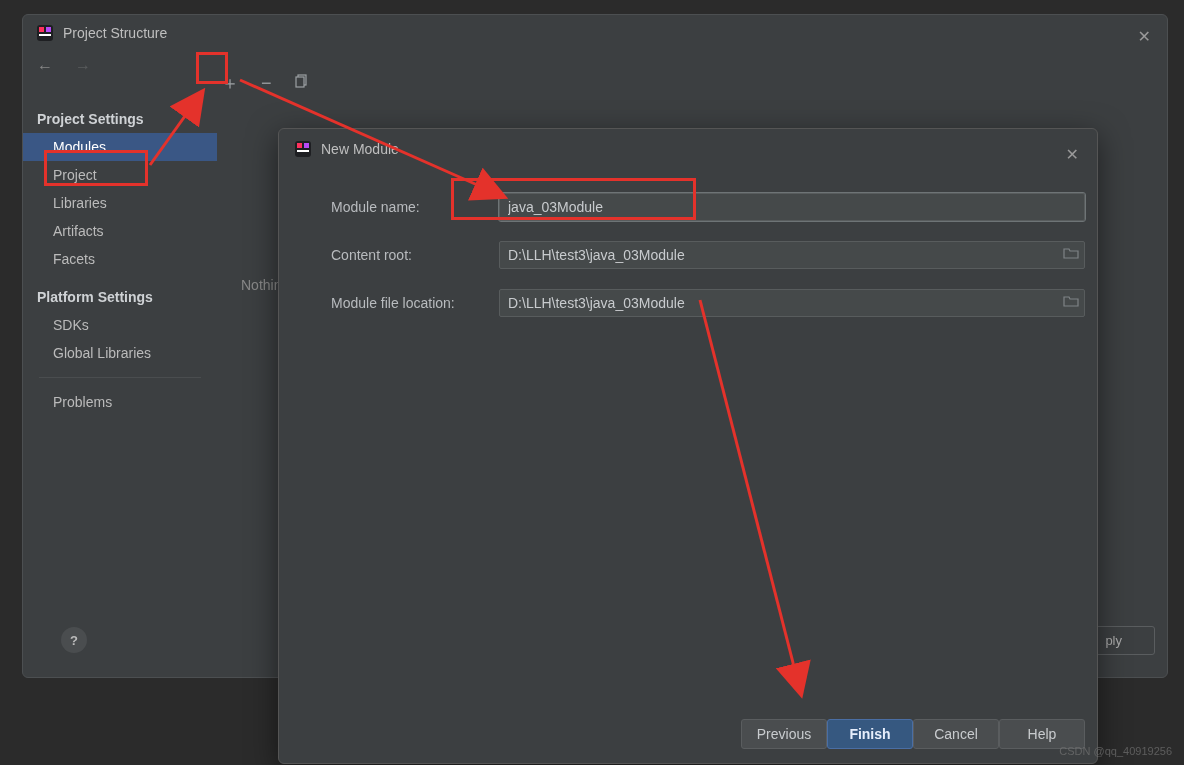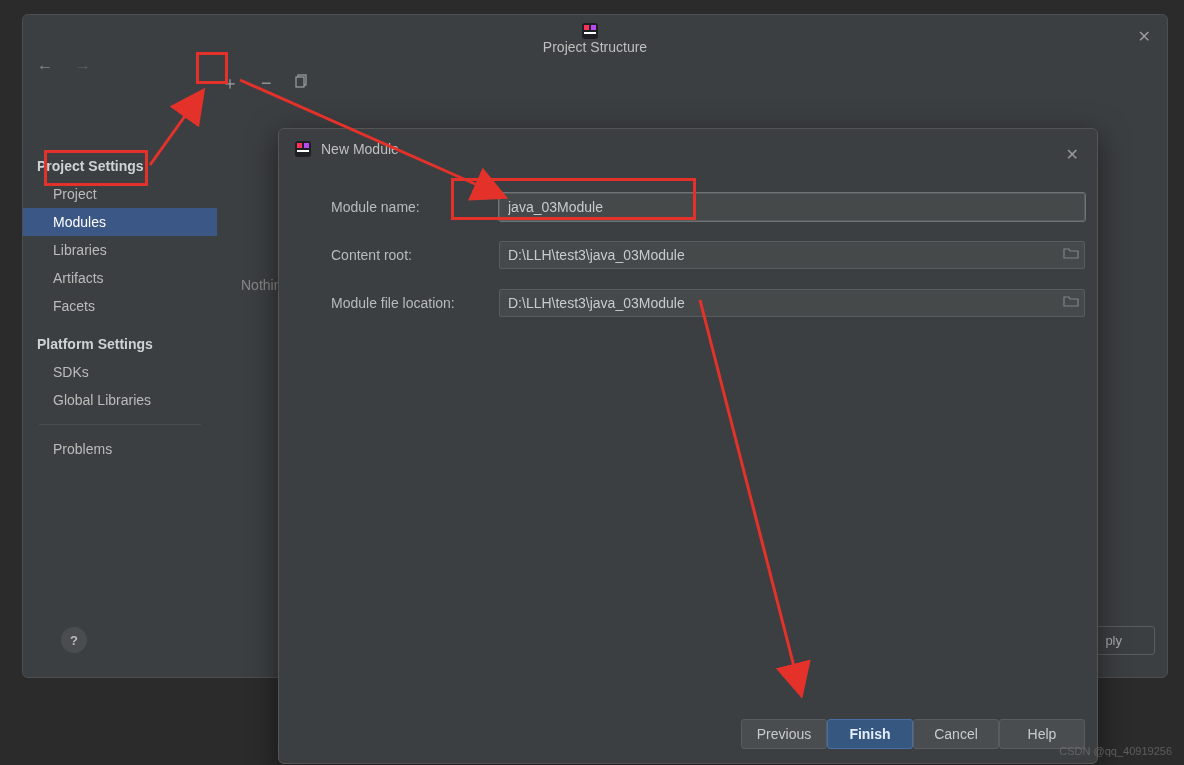--- a/index.html
+++ b/index.html
@@ -1,32 +1,32 @@
 <!DOCTYPE html>
 <html><head>
 <meta charset="utf-8">
 <style>
 * { box-sizing: border-box; margin: 0; padding: 0; font-family: "Segoe UI", Arial, sans-serif; }
 body { background: #2b2b2b; width: 1184px; height: 765px; overflow: hidden; position: relative; color: #bbbbbb; font-size: 13px; }
 
 
 .ps-dialog { position: absolute; left: 22px; top: 14px; width: 1146px; height: 664px; background: #3c3f41; border: 1px solid #4c4f51; border-radius: 6px; }
-.ps-title { display: flex; align-items: center; padding: 8px 14px; height: 36px; color: #bfbfbf; font-size: 14px; flex-direction: column; }
+.ps-title { display: flex; align-items: center; padding: 8px 14px; height: 36px; color: #bfbfbf; font-size: 14px; }
 .ps-title .icon-ij { margin-right: 10px; }
 .ps-close { position: absolute; right: 12px; top: 8px; color: #999; font-size: 16px; cursor: pointer; padding: 4px; }
 
 .nav-bar { display: flex; align-items: center; gap: 14px; padding: 4px 10px 8px 10px; height: 32px; }
 .nav-arrow { color: #888; font-size: 16px; padding: 2px 4px; }
 .nav-arrow.disabled { color: #5a5c5e; }
 
 .toolbar { position: absolute; left: 194px; top: 54px; display: flex; align-items: center; gap: 14px; }
 .tb-btn { color: #9ca0a3; font-size: 18px; padding: 2px 4px; }
 
 .sidebar { position: absolute; left: 0; top: 92px; width: 194px; }
-.sb-heading { color: #cfd2d5; font-weight: 600; font-size: 14px; padding: 4px 14px 6px 14px; margin-top: 47px; }
+.sb-heading { color: #cfd2d5; font-weight: 600; font-size: 14px; padding: 4px 14px 6px 14px; }
 .sb-item { padding: 6px 14px 6px 30px; font-size: 14px; color: #bbbbbb; cursor: pointer; }
 .sb-item.selected { background: #3a5785; color: #ffffff; }
 .sb-divider { border-top: 1px solid #4a4d4f; margin: 10px 16px; }
 
 .content-placeholder { position: absolute; left: 218px; top: 262px; color: #888; font-size: 14px; }
 
 .help-btn { position: absolute; left: 38px; bottom: 24px; width: 26px; height: 26px; border-radius: 50%; background: #4a4d4f; color: #bbb; display:flex; align-items:center; justify-content:center; font-weight:bold; cursor:pointer; }
 
 .apply-btn-partial { position: absolute; right: 12px; bottom: 22px; border: 1px solid #5a5d5f; padding: 6px 32px; border-radius: 3px; color: #aaa; }
 
@@ -84,22 +84,22 @@
     <span class="tb-btn">
       <svg width="16" height="16" viewBox="0 0 16 16">
           <rect x="4" y="2" width="8" height="10" fill="none" stroke="#9ca0a3" stroke-width="1.2"></rect>
           <rect x="2" y="4" width="8" height="10" fill="#3c3f41" stroke="#9ca0a3" stroke-width="1.2"></rect>
         </svg>
     </span>
   </div>
 
   <div class="sidebar">
     <div class="sb-heading">Project Settings</div>
+    <div class="sb-item selected">Modules</div>
     <div class="sb-item">Project</div>
-    <div class="sb-item selected">Modules</div>
     <div class="sb-item">Libraries</div>
     <div class="sb-item">Artifacts</div>
     <div class="sb-item">Facets</div>
     <div class="sb-heading" style="margin-top:12px">Platform Settings</div>
     <div class="sb-item">SDKs</div>
     <div class="sb-item">Global Libraries</div>
     <div class="sb-divider"></div>
     <div class="sb-item">Problems</div>
   </div>
 

